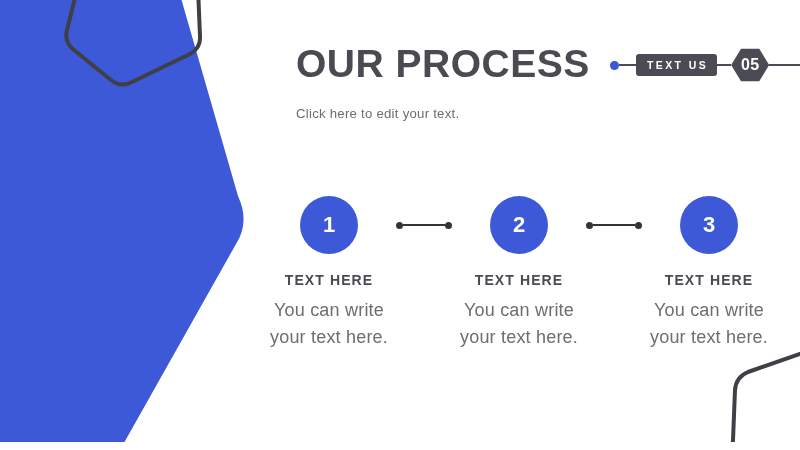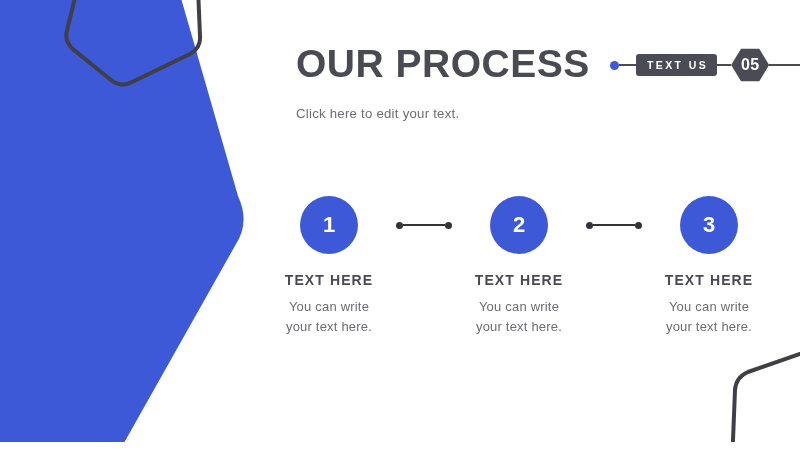--- a/index.html
+++ b/index.html
@@ -148,21 +148,21 @@
   .step-heading {
     margin-top: 18px;
     font-size: 14px;
     font-weight: bold;
     color: #4a4a52;
     letter-spacing: 1.1px;
     white-space: nowrap;
   }
   .step-body {
     margin-top: 9px;
-    font-size: 13px;
+    font-size: 18px;
     line-height: 1.5;
     color: #6d6d72;
     text-align: center;
     letter-spacing: 0.2px;
   }
   .step-body span { display: block; }
 
   .step-connector {
     flex: none;
     width: 56px;

